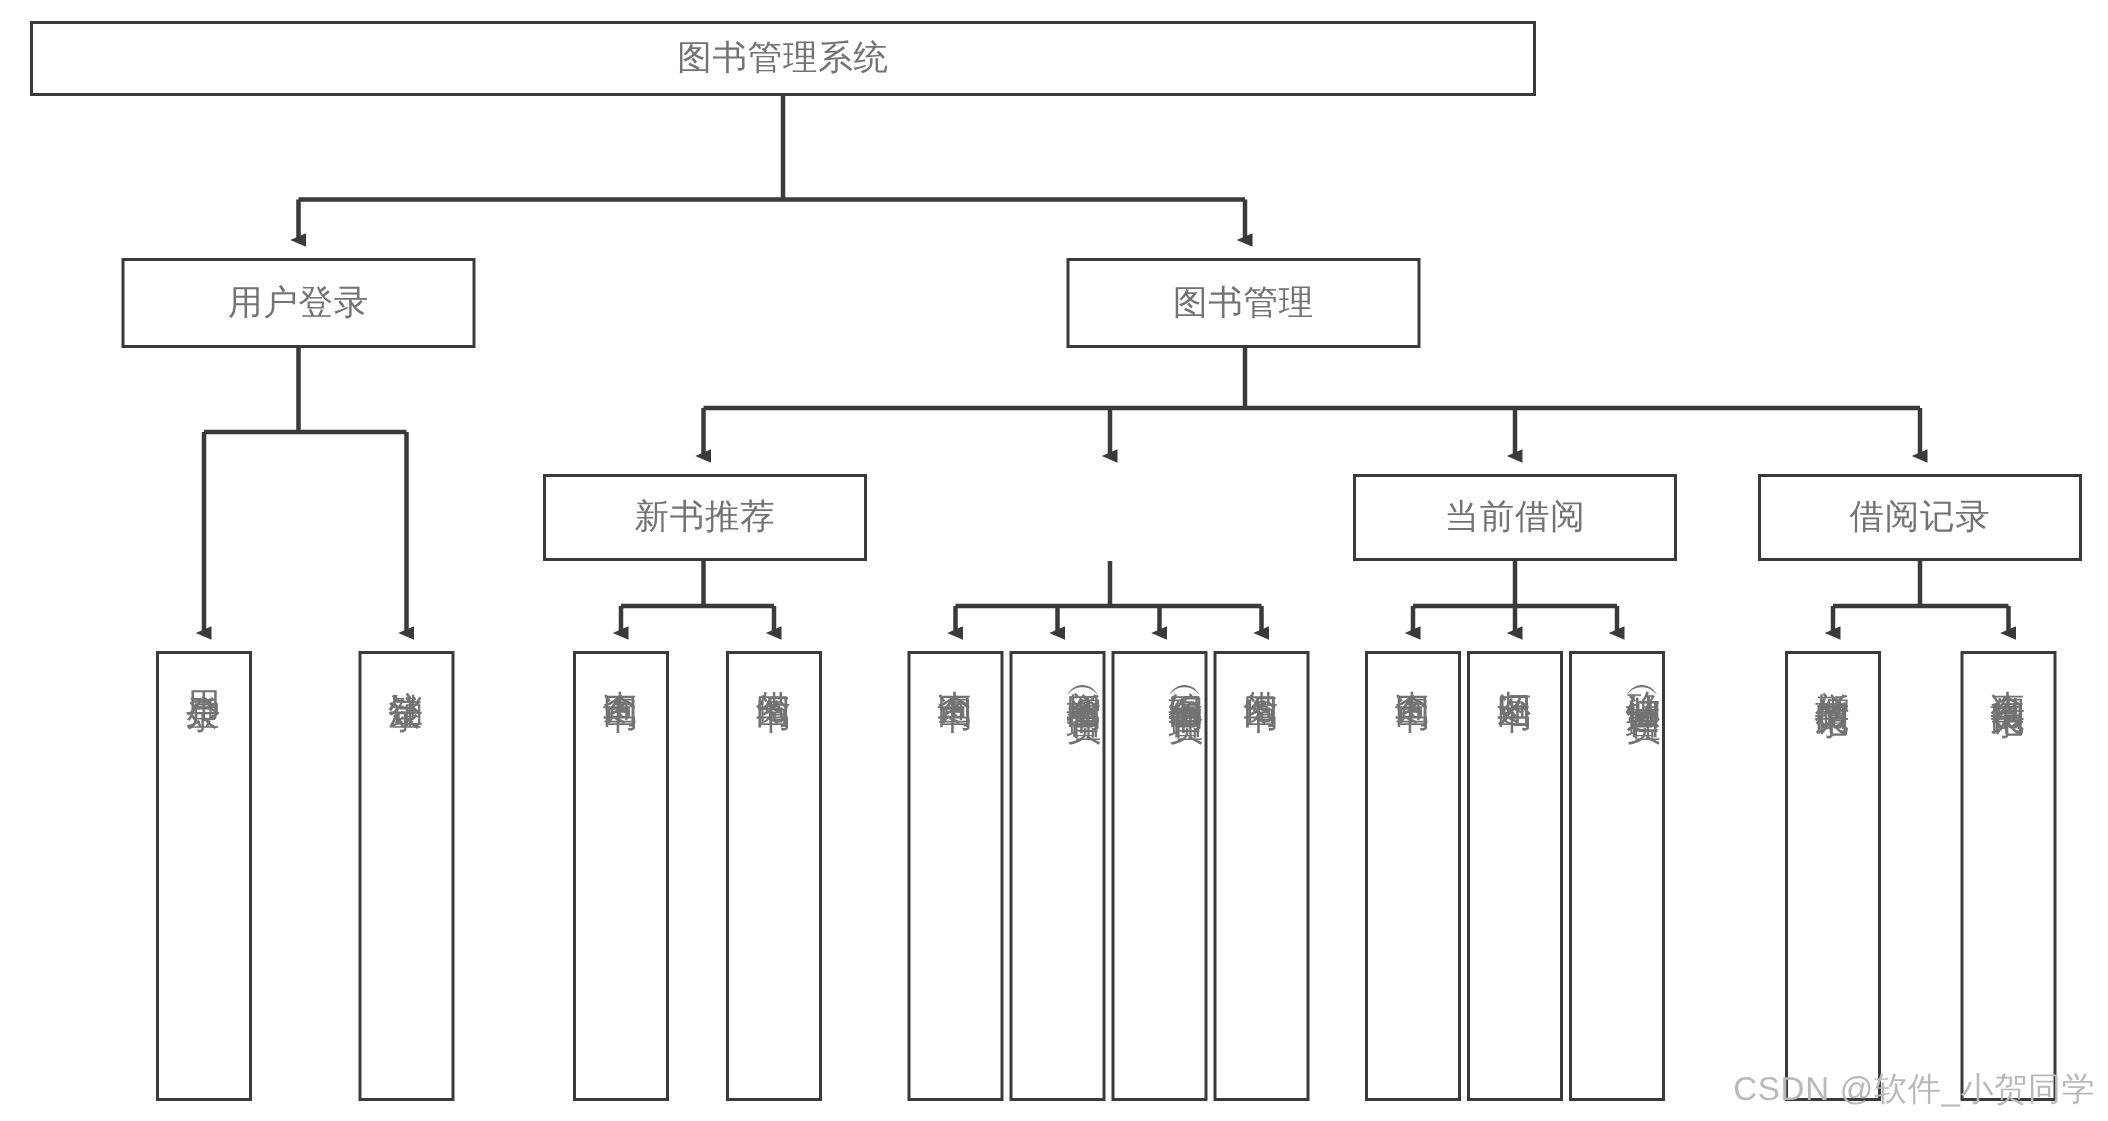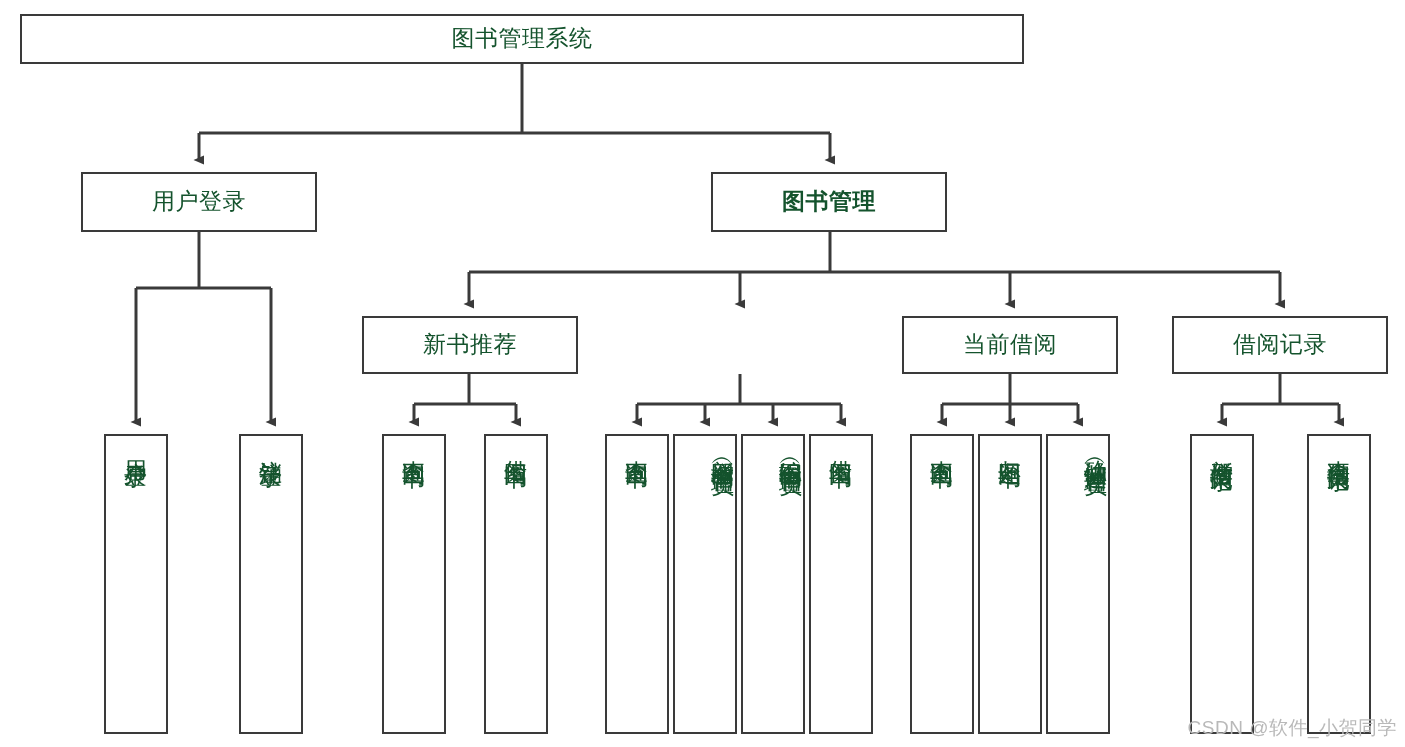--- a/index.html
+++ b/index.html
@@ -26,21 +26,21 @@
     pointer-events: none;
   }
   .node {
     position: absolute;
     box-sizing: border-box;
     border: 2px solid #3a3a3a;
     background: #ffffff;
     display: flex;
     align-items: center;
     justify-content: center;
-    color: #14532d;
+    color: #737373;
     line-height: 1.18;
   }
   .node.horiz {
     font-size: 23px;
     letter-spacing: 0.5px;
   }
   .node.vert {
     font-size: 23px;
     writing-mode: vertical-rl;
     text-orientation: upright;
@@ -56,21 +56,21 @@
     max-height: 100%;
     line-height: 1.05;
   }
   .node.vert.centered {
     align-items: center;
   }
   #watermark {
     position: absolute;
     right: 8px;
     bottom: 6px;
-    font-size: 19px;
+    font-size: 22px;
     color: #b9b9b9;
     letter-spacing: 0.5px;
     white-space: nowrap;
   }
 </style>
 </head>
 <body>
 
 <div id="canvas">
 
@@ -124,21 +124,21 @@
     </g>
   </svg>
 
   <div class="node horiz" style="left:20px; top:14px; width:1004px; height:50px;">
     <span>图书管理系统</span>
   </div>
 
   <div class="node horiz" style="left:81px; top:172px; width:236px; height:60px;">
     <span>用户登录</span>
   </div>
-  <div class="node horiz" style="left:711px; top:172px; width:236px; height:60px;font-weight:bold;">
+  <div class="node horiz" style="left:711px; top:172px; width:236px; height:60px;">
     <span>图书管理</span>
   </div>
 
   <div class="node horiz" style="left:362px; top:316px; width:216px; height:58px;">
     <span>新书推荐</span>
   </div>
   <div class="node horiz" style="left:1172px; top:316px; width:216px; height:58px;">
     <span>借阅记录</span>
   </div>
   <div class="node horiz" style="left:902px; top:316px; width:216px; height:58px;">

